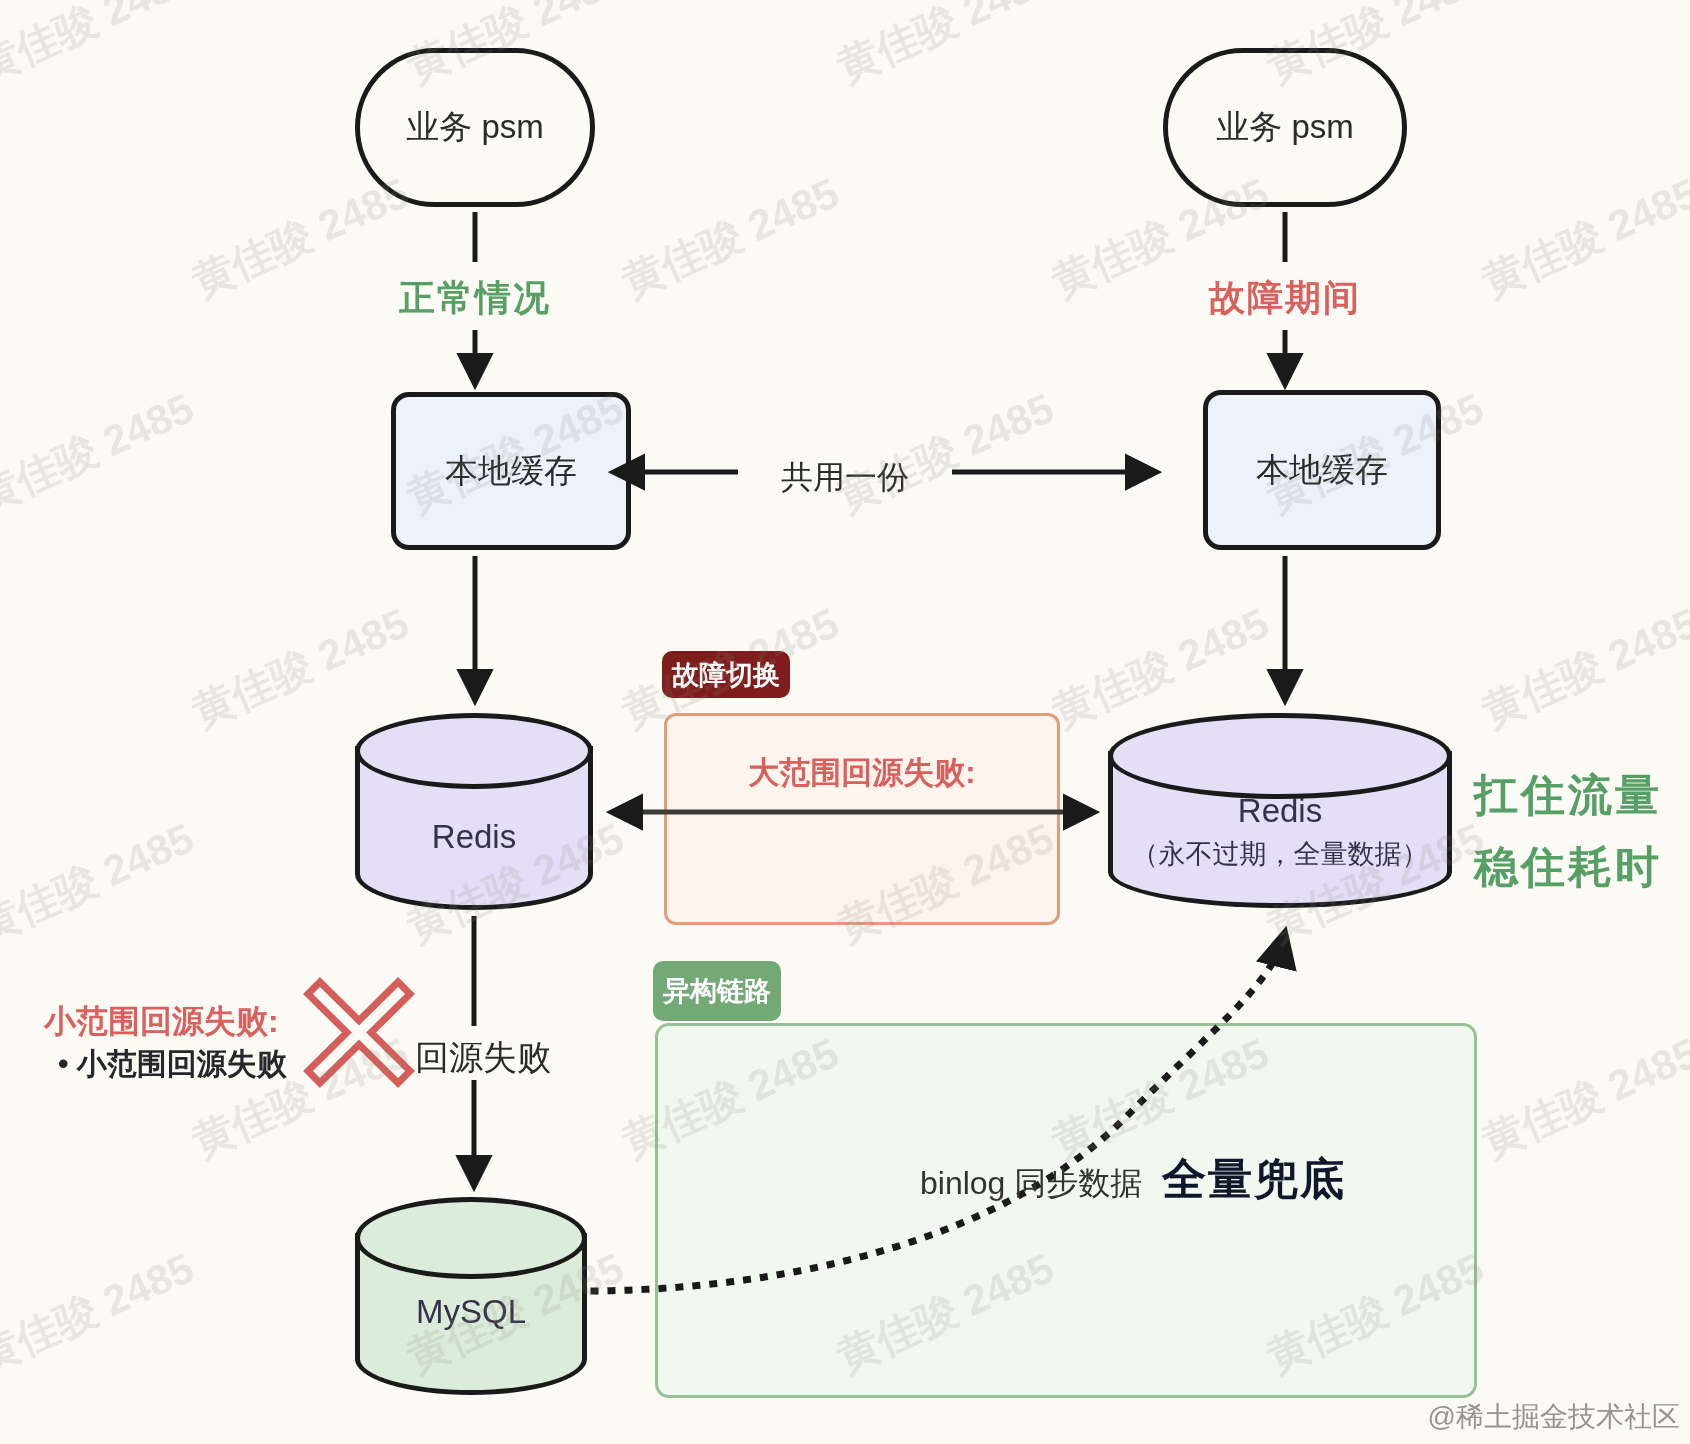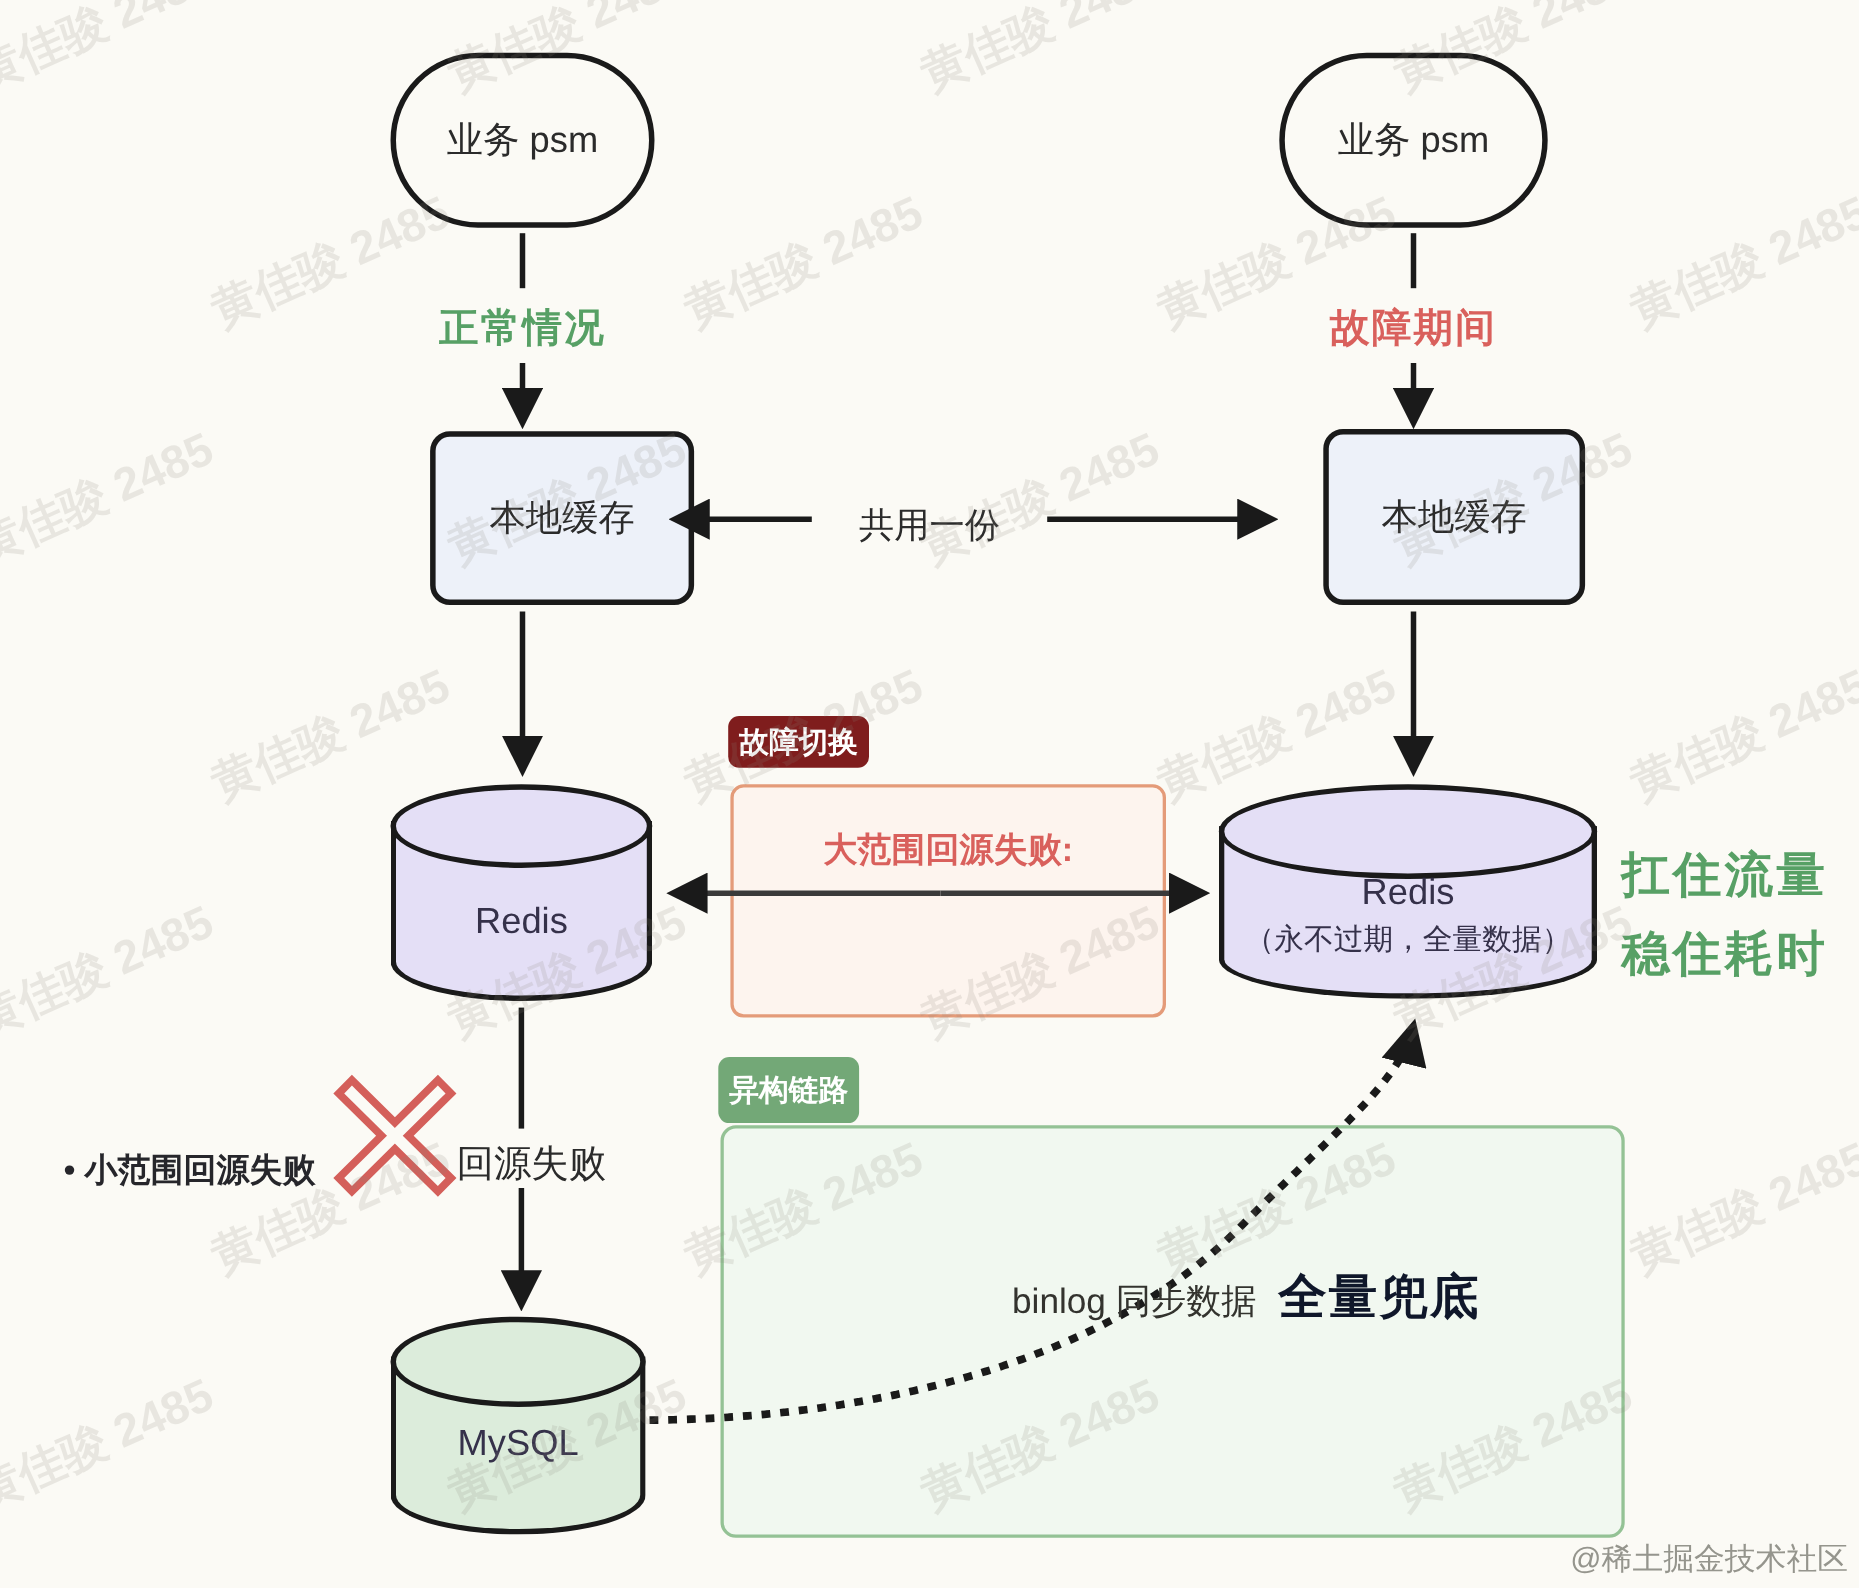--- a/index.html
+++ b/index.html
@@ -155,20 +155,21 @@
   </svg>
 
   <div class="txt state red-t" style="left:1165px; top:274px; width:240px;">故障期间</div>
   <div class="txt state green-t" style="left:355px; top:274px; width:240px;">正常情况</div>
 
   <div class="txt share" style="left:738px; top:456px; width:214px;">共用一份</div>
 
   <div class="txt side-note" style="left:1474px; top:766px;">扛住流量</div>
   <div class="txt side-note" style="left:1474px; top:838px;">稳住耗时</div>
 
+  <div class="txt small-title" style="left:44px; top:1000px;">小范围回源失败:</div>
   <div class="txt small-bullet" style="left:58px; top:1044px;">• 小范围回源失败</div>
 
   <div class="txt plain" style="left:408px; top:1035px; width:150px;">回源失败</div>
 
   <div class="txt binlog" style="left:920px; top:1162px;">binlog 同步数据</div>
   <div class="txt full-backup" style="left:1162px; top:1150px;">全量兜底</div>
 
   <div class="txt credit" style="left:1380px; top:1398px; width:300px;">@稀土掘金技术社区</div>
 
   <div id="wm-layer">

